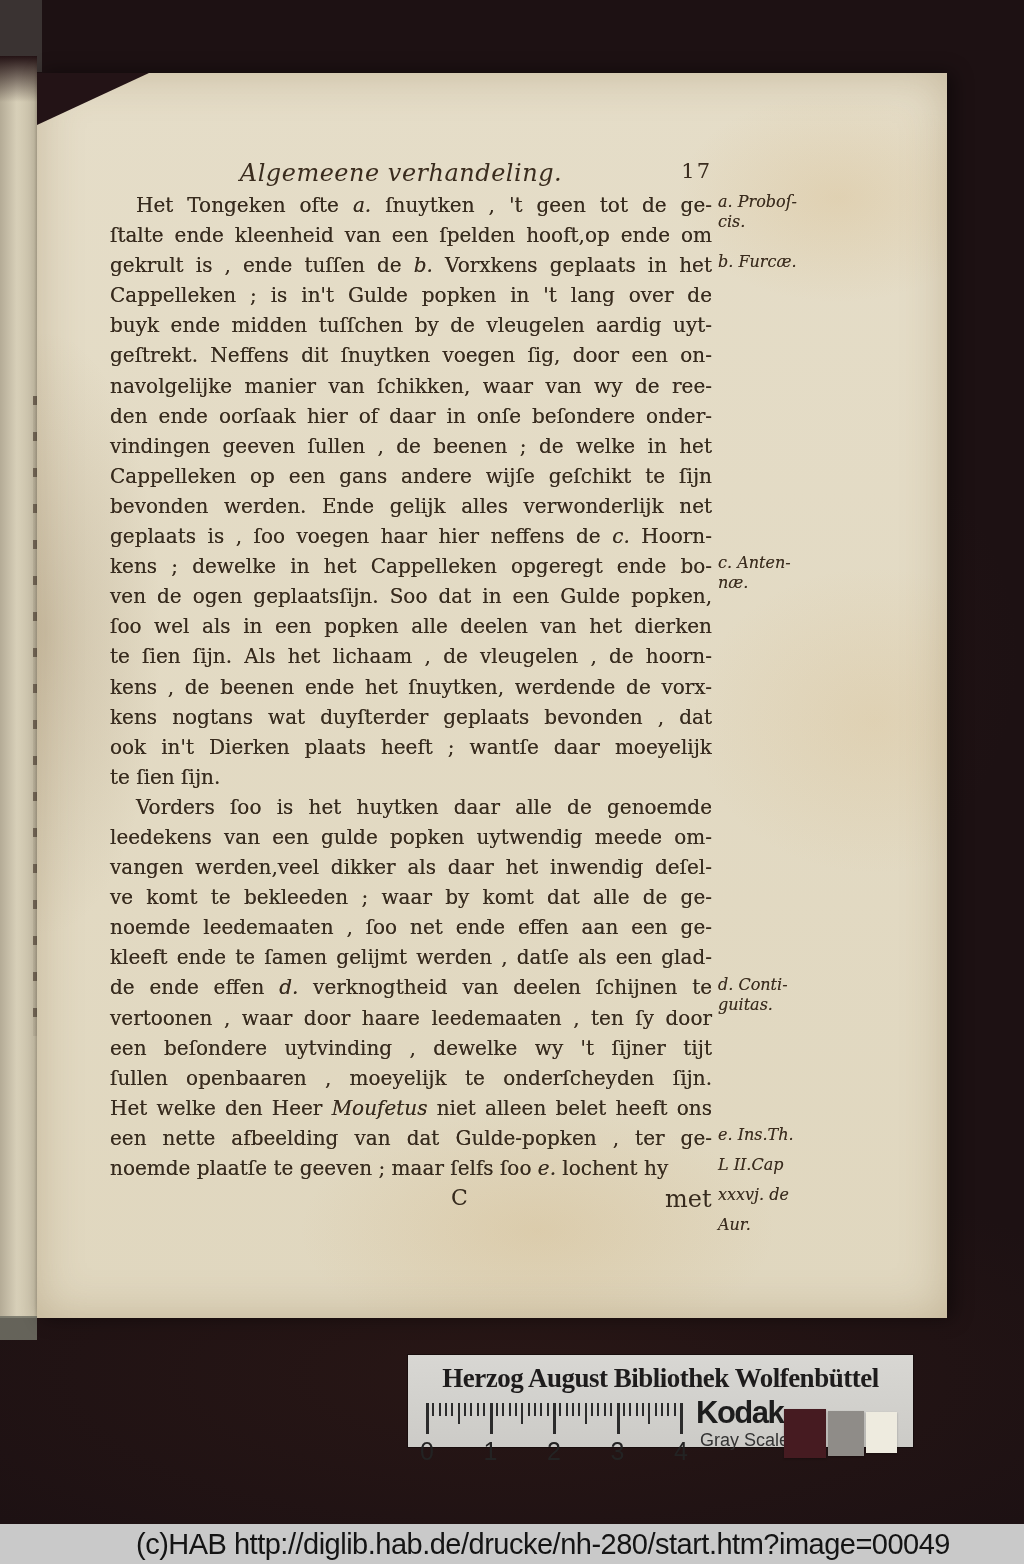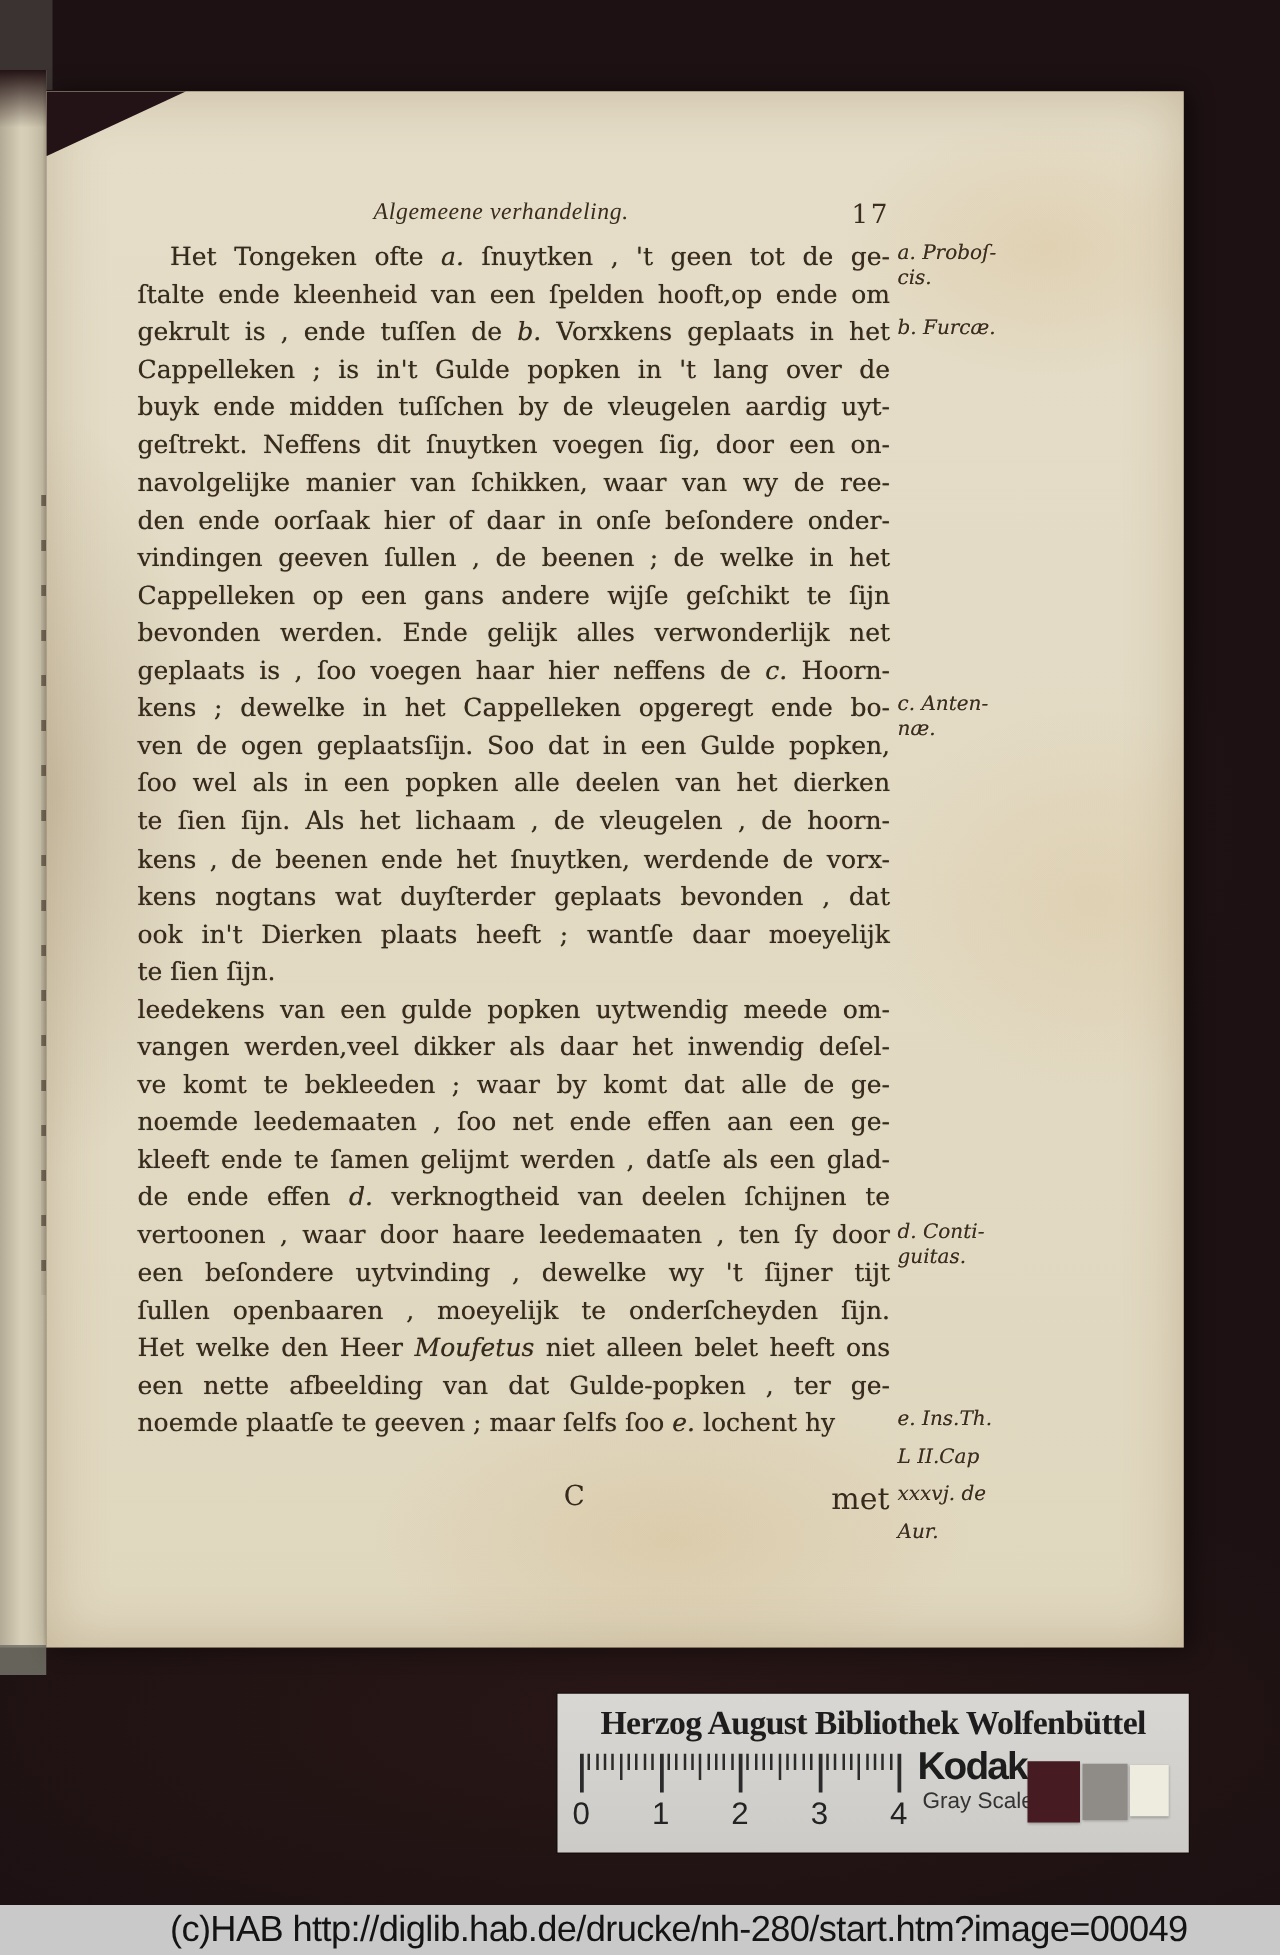--- a/index.html
+++ b/index.html
@@ -32,36 +32,36 @@
       radial-gradient(ellipse 340px 170px at 55% 93%, rgba(198,157,92,.20), transparent 70%),
       radial-gradient(ellipse 160px 420px at 1% 45%, rgba(124,98,62,.20), transparent 72%),
       linear-gradient(180deg,#e5ddc8,#e0d7bf);
     box-shadow:inset 0 0 46px rgba(118,88,48,.28), 6px 0 18px rgba(0,0,0,.45);
     color:#342ա71d;
   }
   .corner-cut{position:absolute;left:0;top:0;width:112px;height:52px;
     background:#231316;clip-path:polygon(0 0,100% 0,0 100%);}
   
   .running-head{position:absolute;left:53px;top:86px;width:622px;text-align:center;
-    font-style:italic;font-size:19px;color:#3a2c1e;letter-spacing:.5px;font-family:Liberation Serif, serif;}
+    font-style:italic;font-size:24px;color:#3a2c1e;letter-spacing:.5px;}
   .folio{position:absolute;left:615px;top:86px;width:60px;text-align:right;
     font-style:normal;font-size:21px;color:#3a2c1e;letter-spacing:2px;}
   .text-block{position:absolute;left:53px;top:117px;width:622px;color:#362a1d;
     font-size:20px;text-shadow:0 0 .6px rgba(46,32,18,.65);}
   .line{height:30.1px;line-height:30.1px;text-align:justify;text-align-last:justify;margin-left:20px;}
   .line.indent{text-indent:26px;}
   .line.para-end{text-align-last:left;}
   .line i{font-style:italic;}
   .mnotes{position:absolute;left:681px;top:0;width:110px;}
   .mnote{position:absolute;left:0;width:110px;font-style:italic;font-size:16px;
     line-height:17px;color:#3a2c1e;text-shadow:0 0 .5px rgba(46,32,18,.5);}
   .signature{position:absolute;left:414px;top:1112px;font-size:22px;color:#362a1d;}
   .catchword{position:absolute;left:628px;top:1112px;font-size:24px;color:#362a1d;}
   
-  .hab-label{position:absolute;left:446px;top:1355px;width:505px;height:127px;
+  .hab-label{position:absolute;left:408px;top:1355px;width:505px;height:92px;
     background:linear-gradient(180deg,#d8d7d3,#cccbc7);box-shadow:0 0 0 1px rgba(0,0,0,.35);}
   .hab-title{position:absolute;left:0;top:8px;width:100%;text-align:center;
     font-family:"Liberation Serif",serif;font-weight:bold;font-size:27px;color:#1e1c1c;letter-spacing:-.5px;}
   .ruler{position:absolute;left:14px;top:48px;width:276px;height:72px;}
   .tick{position:absolute;top:0;width:2px;background:#2b2b2b;}
   .tick.mm{height:13px;}
   .tick.half{height:21px;}
   .tick.cm{height:31px;width:3px;}
   .rnum{position:absolute;top:34px;width:20px;text-align:center;
     font-family:"Liberation Sans",sans-serif;font-size:25px;color:#232323;}
@@ -106,20 +106,21 @@
       <div class="line"><span>bevonden werden.  Ende gelijk alles verwonderlijk net</span></div>
       <div class="line"><span>geplaats is ,  ſoo voegen haar hier neffens de </span><i>c.</i><span> Hoorn-</span></div>
       <div class="line"><span>kens ;  dewelke in het Cappelleken opgeregt ende bo-</span></div>
       <div class="line"><span>ven de ogen geplaatsſijn. Soo dat in een Gulde popken,</span></div>
       <div class="line"><span>ſoo wel als in een popken alle deelen van het dierken</span></div>
       <div class="line"><span>te ſien ſijn.  Als het lichaam ,  de vleugelen , de hoorn-</span></div>
       <div class="line"><span>kens , de beenen ende het ſnuytken, werdende de vorx-</span></div>
       <div class="line"><span>kens nogtans wat duyſterder geplaats bevonden ,  dat</span></div>
       <div class="line"><span>ook in't Dierken plaats heeft ;  wantſe daar moeyelijk</span></div>
       <div class="line para-end"><span>te ſien ſijn.</span></div>
+      <div class="line indent"><span>Vorders ſoo is het huytken daar alle de genoemde</span></div>
       <div class="line"><span>leedekens van een gulde popken uytwendig meede om-</span></div>
       <div class="line"><span>vangen werden,veel dikker als daar het inwendig deſel-</span></div>
       <div class="line"><span>ve komt te bekleeden ;  waar by komt dat alle de ge-</span></div>
       <div class="line"><span>noemde leedemaaten ,  ſoo net ende effen aan een ge-</span></div>
       <div class="line"><span>kleeft ende te ſamen gelijmt werden , datſe als een glad-</span></div>
       <div class="line"><span>de ende effen </span><i>d.</i><span> verknogtheid van deelen ſchijnen te</span></div>
       <div class="line"><span>vertoonen , waar door haare leedemaaten , ten ſy door</span></div>
       <div class="line"><span>een beſondere uytvinding ,  dewelke wy 't ſijner tijt</span></div>
       <div class="line"><span>ſullen openbaaren ,  moeyelijk te onderſcheyden ſijn.</span></div>
       <div class="line"><span>Het welke den Heer </span><i>Moufetus</i><span> niet alleen belet heeft ons</span></div>

